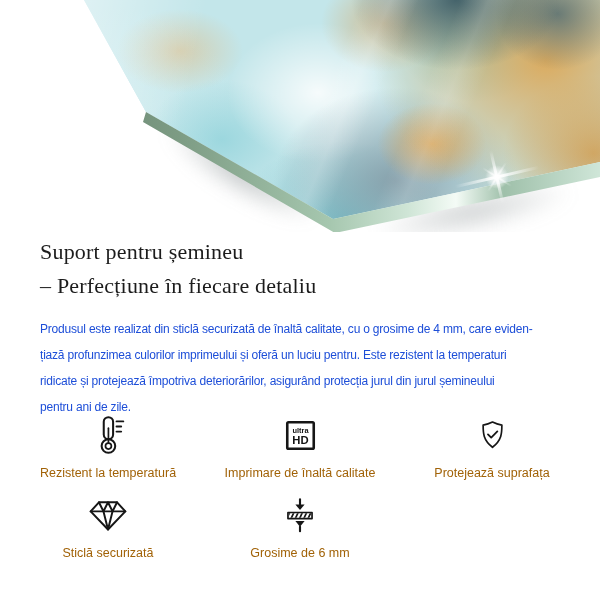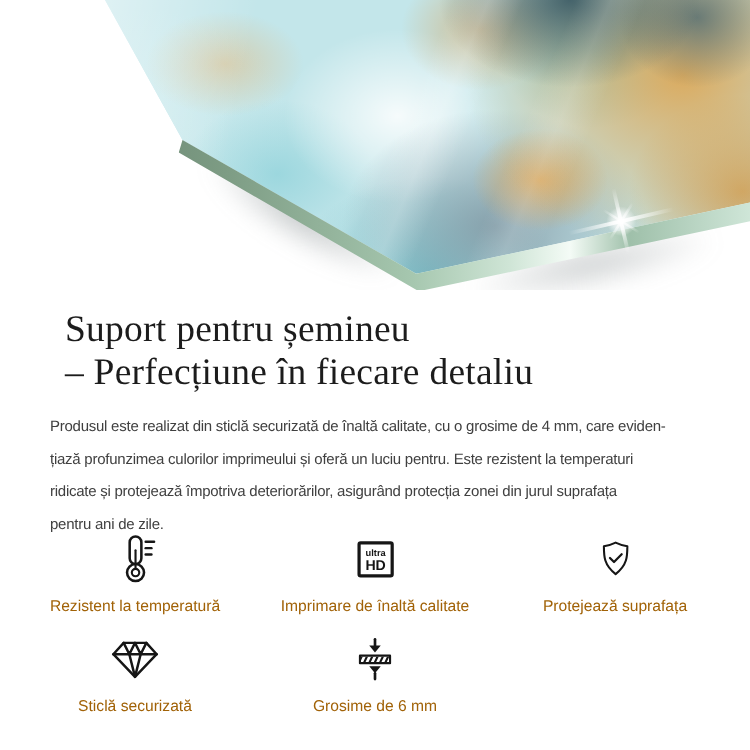--- a/index.html
+++ b/index.html
@@ -56,25 +56,25 @@
     background:linear-gradient(90deg, rgba(255,255,255,0) 0%, #ffffff 50%, rgba(255,255,255,0) 100%);}
   .ray1{width:86px;height:3px;transform:translate(-50%,-50%) rotate(-13deg);}
   .ray2{width:54px;height:2.5px;transform:translate(-50%,-50%) rotate(77deg);}
   .ray3{width:34px;height:2px;transform:translate(-50%,-50%) rotate(32deg);opacity:.85;}
   .ray4{width:34px;height:2px;transform:translate(-50%,-50%) rotate(-58deg);opacity:.85;}
   .sparkle .core{position:absolute;left:40px;top:40px;width:24px;height:24px;transform:translate(-50%,-50%);
     background:radial-gradient(circle, rgba(255,255,255,1) 0%, rgba(255,255,255,0.55) 40%, rgba(255,255,255,0) 70%);}
   
   .content{padding:3px 40px 0;}
   .title{
-    margin:12px;font-family:"Liberation Serif", serif;font-weight:400;
-    font-size:30px;line-height:34px;color:#1c1c1c;letter-spacing:0.2px;
+    margin:0;font-family:"Liberation Serif", serif;font-weight:400;
+    font-size:22px;line-height:34px;color:#1c1c1c;letter-spacing:0.2px;
   }
   .title .tline{display:block;}
-  .description{margin-top:13px;font-size:12px;line-height:26px;color:#404040;letter-spacing:-0.2px;}
+  .description{margin-top:13px;font-size:12px;line-height:26px;color:#1d4ed8;letter-spacing:-0.2px;}
   .description .line{white-space:nowrap;}
   
   .features{width:576px;margin:-8px auto 0;display:grid;grid-template-columns:repeat(3,1fr);row-gap:12px;}
   .feature{display:flex;flex-direction:column;align-items:center;}
   .icon-box{height:46px;display:flex;align-items:center;justify-content:center;}
   .feature-label{margin-top:8px;font-size:12.5px;color:#a16207;white-space:nowrap;}
   .ic{stroke:#161616;fill:none;stroke-width:2.4;stroke-linecap:round;stroke-linejoin:round;}
   .ic .fill{fill:#161616;stroke:none;}
   .ic text{fill:#141414;stroke:none;font-family:"Liberation Sans", sans-serif;font-weight:bold;}
 </style>
@@ -97,21 +97,21 @@
 </div>
 
 <div class="content">
   <h1 class="title">
     <span class="tline">Suport pentru șemineu</span>
     <span class="tline">– Perfecțiune în fiecare detaliu</span>
   </h1>
   <div class="description">
     <div class="line">Produsul este realizat din sticlă securizată de înaltă calitate, cu o grosime de 4 mm, care eviden-</div>
     <div class="line">țiază profunzimea culorilor imprimeului și oferă un luciu pentru. Este rezistent la temperaturi</div>
-    <div class="line">ridicate și protejează împotriva deteriorărilor, asigurând protecția zonei din jurul suprafața</div>
+    <div class="line">ridicate și protejează împotriva deteriorărilor, asigurând protecția jurul din jurul șemineului</div>
     <div class="line">pentru ani de zile.</div>
   </div>
 </div>
 
 <div class="features">
 
   <div class="feature">
     <div class="icon-box">
       <svg class="ic" width="34" height="42" viewBox="0 0 40 48">
         <rect x="15" y="3" width="11" height="26" rx="5.5"></rect>

